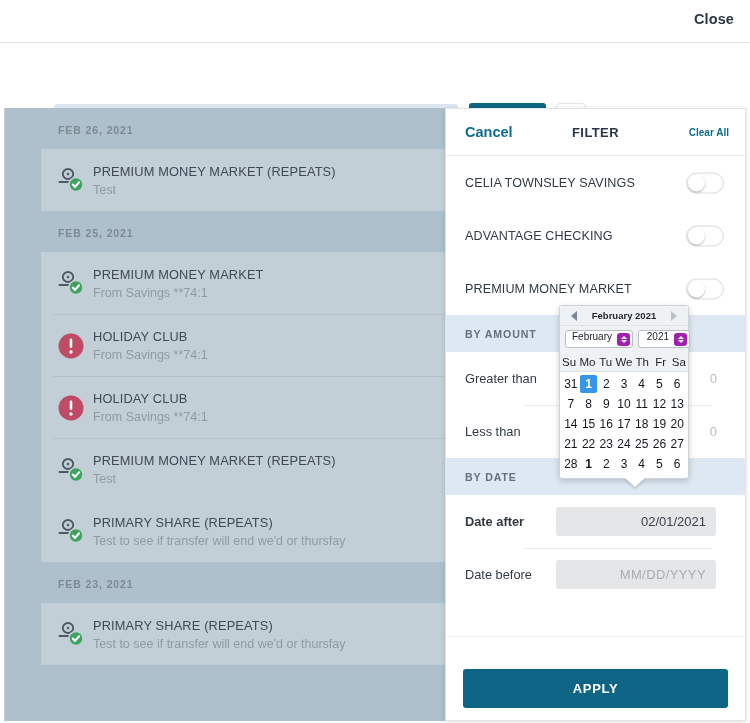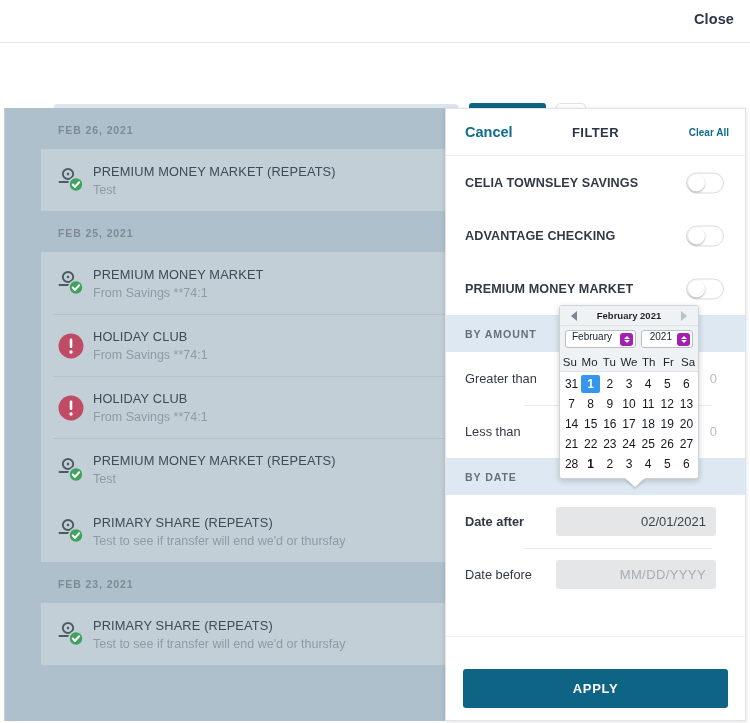--- a/index.html
+++ b/index.html
@@ -138,21 +138,20 @@
     position: absolute; right: 16px;
     font-size: 10px; font-weight: bold; color: #0e6d8e;
     cursor: pointer;
   }
 
   .acct-row {
     position: relative;
     height: 53px;
     display: flex; align-items: center;
     padding: 0 19px;
-    font-weight: bold;
   }
   .acct-label {
     font-size: 12.6px; color: #313a44; letter-spacing: .1px;
   }
   .toggle {
     position: absolute; right: 21px; top: 50%;
     transform: translateY(-50%);
     width: 38px; height: 21px;
     border-radius: 11px;
     background: #ffffff;
@@ -231,21 +230,21 @@
     color: #ffffff; border: none; border-radius: 3px;
     font-family: "Liberation Sans", sans-serif;
     font-size: 13px; font-weight: bold; letter-spacing: .7px;
     cursor: pointer;
     margin-top: 19px;
   }
 
   
   .datepicker {
     position: absolute; left: 559px; top: 305px;
-    width: 140px;
+    width: 130px;
     background: #ffffff;
     border: 1px solid #cfd3d7;
     border-radius: 3px;
     box-shadow: 0 2px 6px rgba(0,0,0,.18);
     z-index: 40;
     font-family: "Liberation Sans", sans-serif;
   }
   .dp-caret {
     position: absolute; left: 65px; bottom: -9px;
     width: 0; height: 0;

